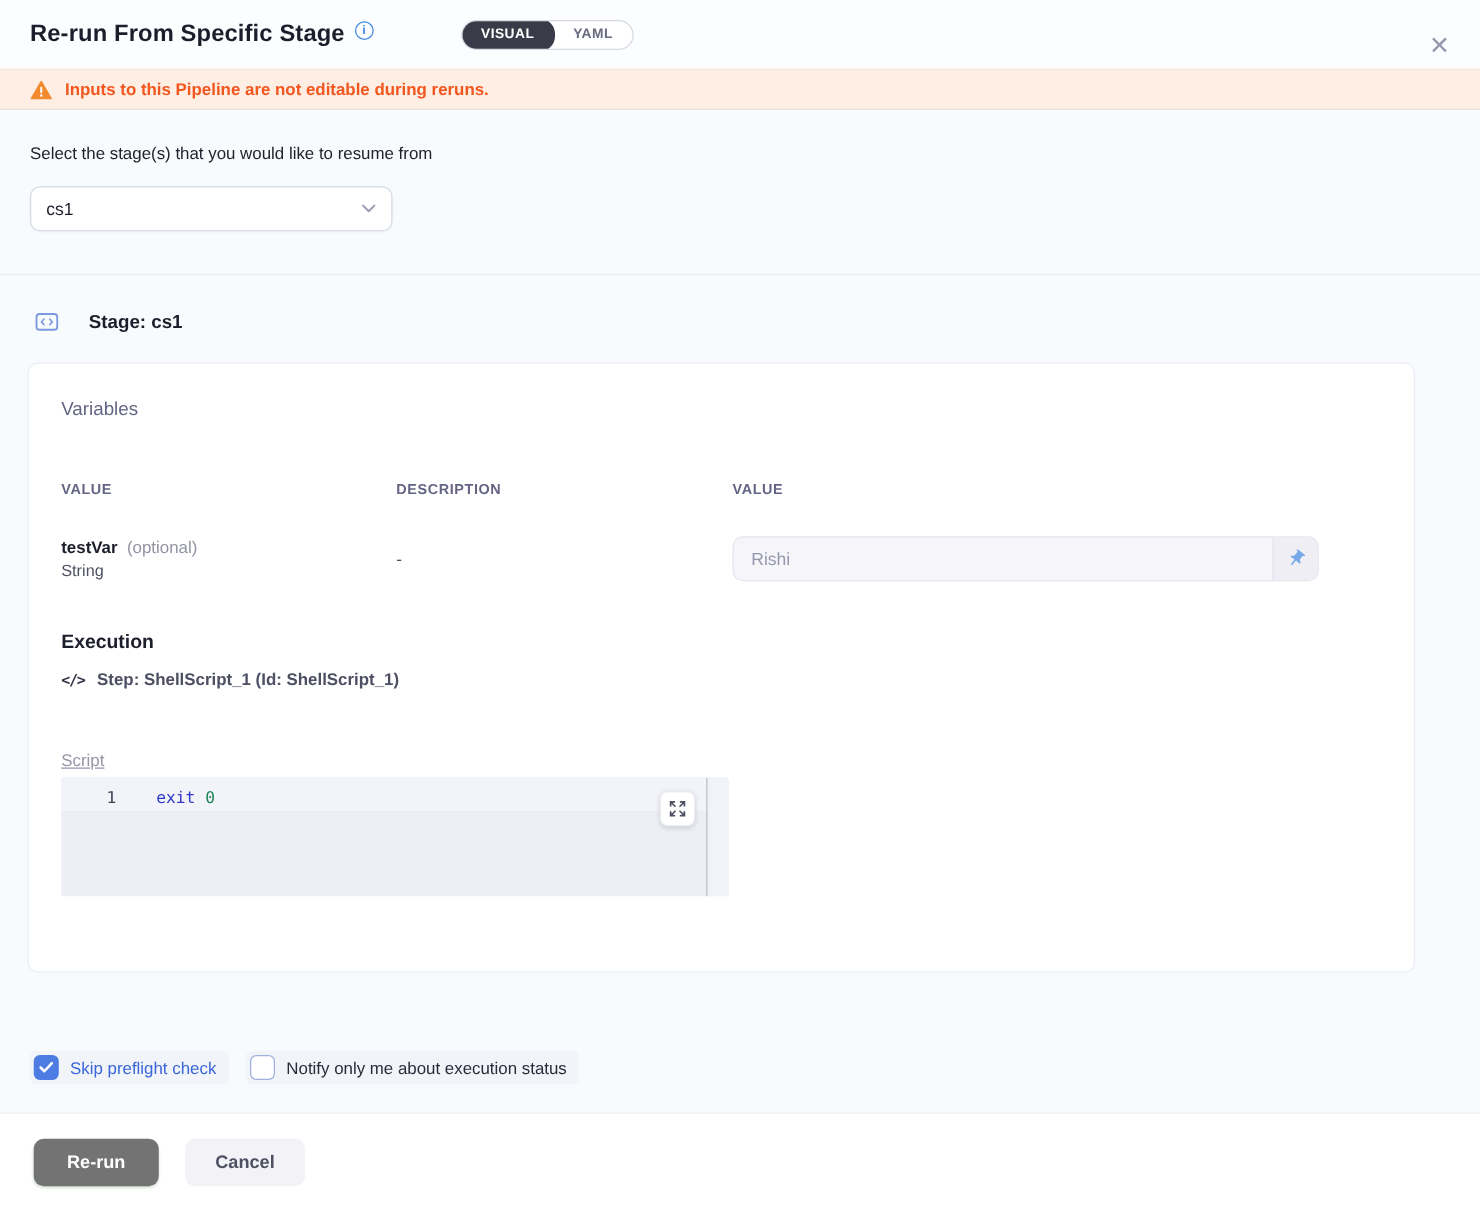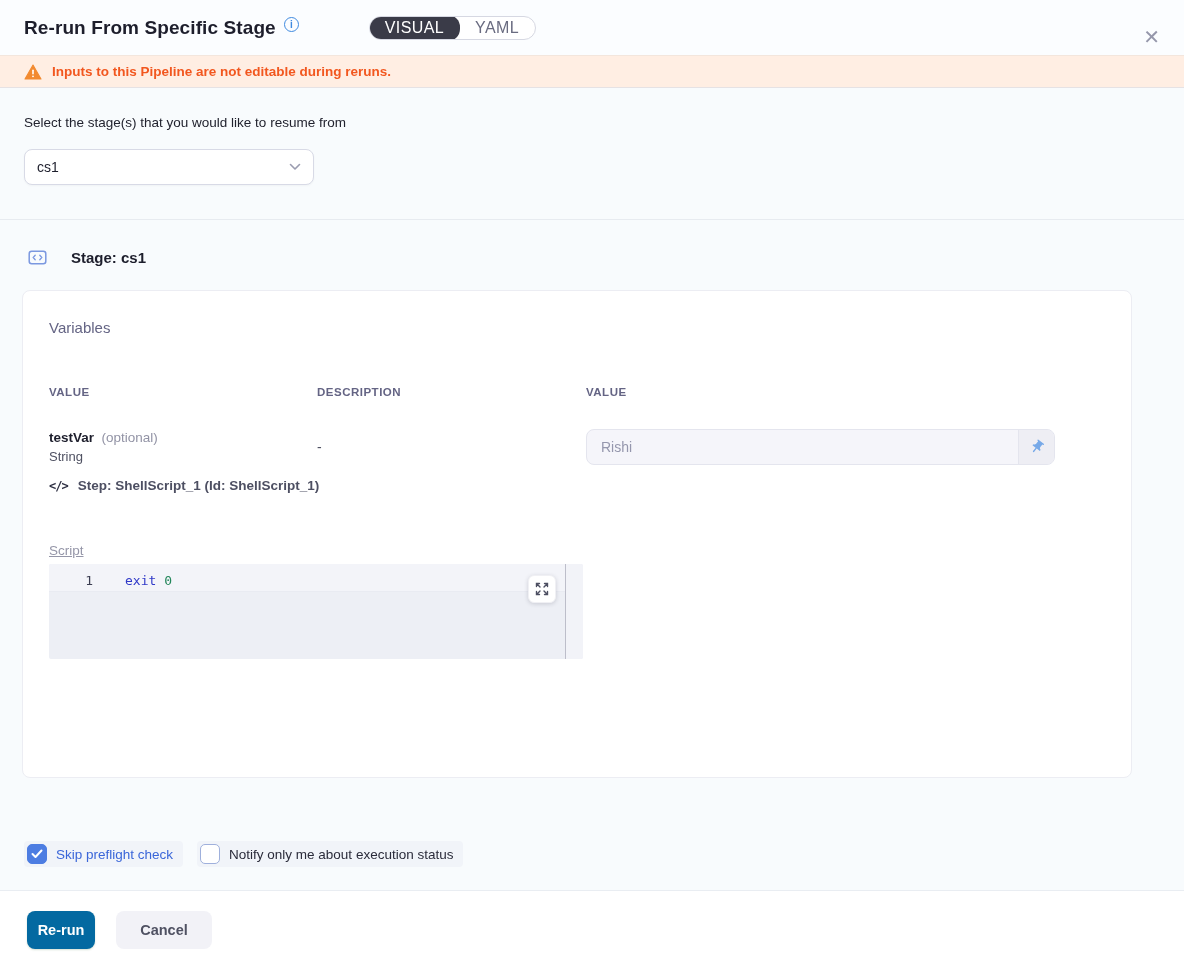--- a/index.html
+++ b/index.html
@@ -18,21 +18,21 @@
   .hdr-title { font-size:19px; font-weight:bold; color:#1d1e2c; letter-spacing:.1px; }
   .info-icon {
     width:15px; height:15px; border:1.4px solid #3f8ae0; border-radius:50%;
     color:#3f8ae0; font-size:10px; font-weight:bold; line-height:13px; text-align:center;
     margin-left:8px; margin-top:-6px; display:inline-block; cursor:pointer;
   }
   .mode-toggle {
     margin-left:70px; display:flex; align-items:center; height:24px;
     border:1px solid #d6d8e2; border-radius:12px; background:#ffffff; overflow:hidden;
   }
-  .mode-seg { font-size:16px; font-weight:normal; letter-spacing:.4px; padding:0 16px;
+  .mode-seg { font-size:11px; font-weight:bold; letter-spacing:.4px; padding:0 16px;
     height:24px; line-height:23px; cursor:pointer; }
   .mode-seg.sel { background:#3a3b48; color:#ffffff; border-radius:12px; margin:-1px; height:26px; line-height:25px; }
   .mode-seg.unsel { color:#696b80; }
   .close-x { margin-left:auto; color:#9597ab; font-size:20px; line-height:20px; cursor:pointer;
     margin-top:18px; }
 
   
   .banner {
     height:33px; background:#ffeee3; border-top:1px solid #f3e6dd; border-bottom:1px solid #e6e2e4;
     display:flex; align-items:center; padding:0 24px; gap:10px; flex:0 0 auto;
@@ -120,21 +120,21 @@
   .checkbox.checked { background:#4d7de2; border-color:#4d7de2; }
   .checkbox.checked svg { visibility:visible; }
   .option-label { font-size:13.5px; color:#2a2b3a; }
   .option.accent .option-label { color:#3a66d9; }
 
   
   .ftr { height:78px; background:#ffffff; border-top:1px solid #e9edf2; flex:0 0 auto;
     display:flex; align-items:flex-start; gap:21px; padding:20px 24px 0 27px; }
   .btn { height:38px; border:none; border-radius:8px; font-size:14.5px; font-weight:bold;
     font-family:"Liberation Sans","DejaVu Sans",sans-serif; cursor:pointer; }
-  .btn-rerun { width:68px; background:#0369a1; color:#ffffff; box-shadow:0 1px 2px rgba(40,100,40,.2); }
+  .btn-rerun { width:100px; background:#737373; color:#ffffff; box-shadow:0 1px 2px rgba(40,100,40,.2); }
   .btn-cancel { width:96px; background:#f2f2f7; color:#4f5162; }
 </style>
 </head>
 <body>
 
 <div class="modal">
 
   <div class="hdr">
     <span class="hdr-title">Re-run From Specific Stage</span>
     <span class="info-icon">i</span>
@@ -199,20 +199,21 @@
           <div class="value-wrap">
             <input class="value-input" type="text" disabled="" value="Rishi" style="">
             <button class="pin-btn">
               <svg width="16" height="16" viewBox="0 0 24 24" style="transform:rotate(38deg)">
                 <path d="M16 9 V4 h1 a1 1 0 0 0 0-2 H7 a1 1 0 0 0 0 2 h1 v5 c0 1.66-1.34 3-3 3 v2 h5.97 v6.5 L12 22 l1.03-1.5 V14 H19 v-2 c-1.66 0-3-1.34-3-3 z" fill="#77a9e8"></path>
               </svg>
             </button>
           </div>
         </div>
 
+        <div class="exec-heading">Execution</div>
 
         <div class="step-row">
           <span class="step-icon">&lt;/&gt;</span>
           <span class="step-label">Step: ShellScript_1 (Id: ShellScript_1)</span>
         </div>
 
         <div class="script-label">Script</div>
 
         <div class="editor">
           <div class="editor-strip"></div>

